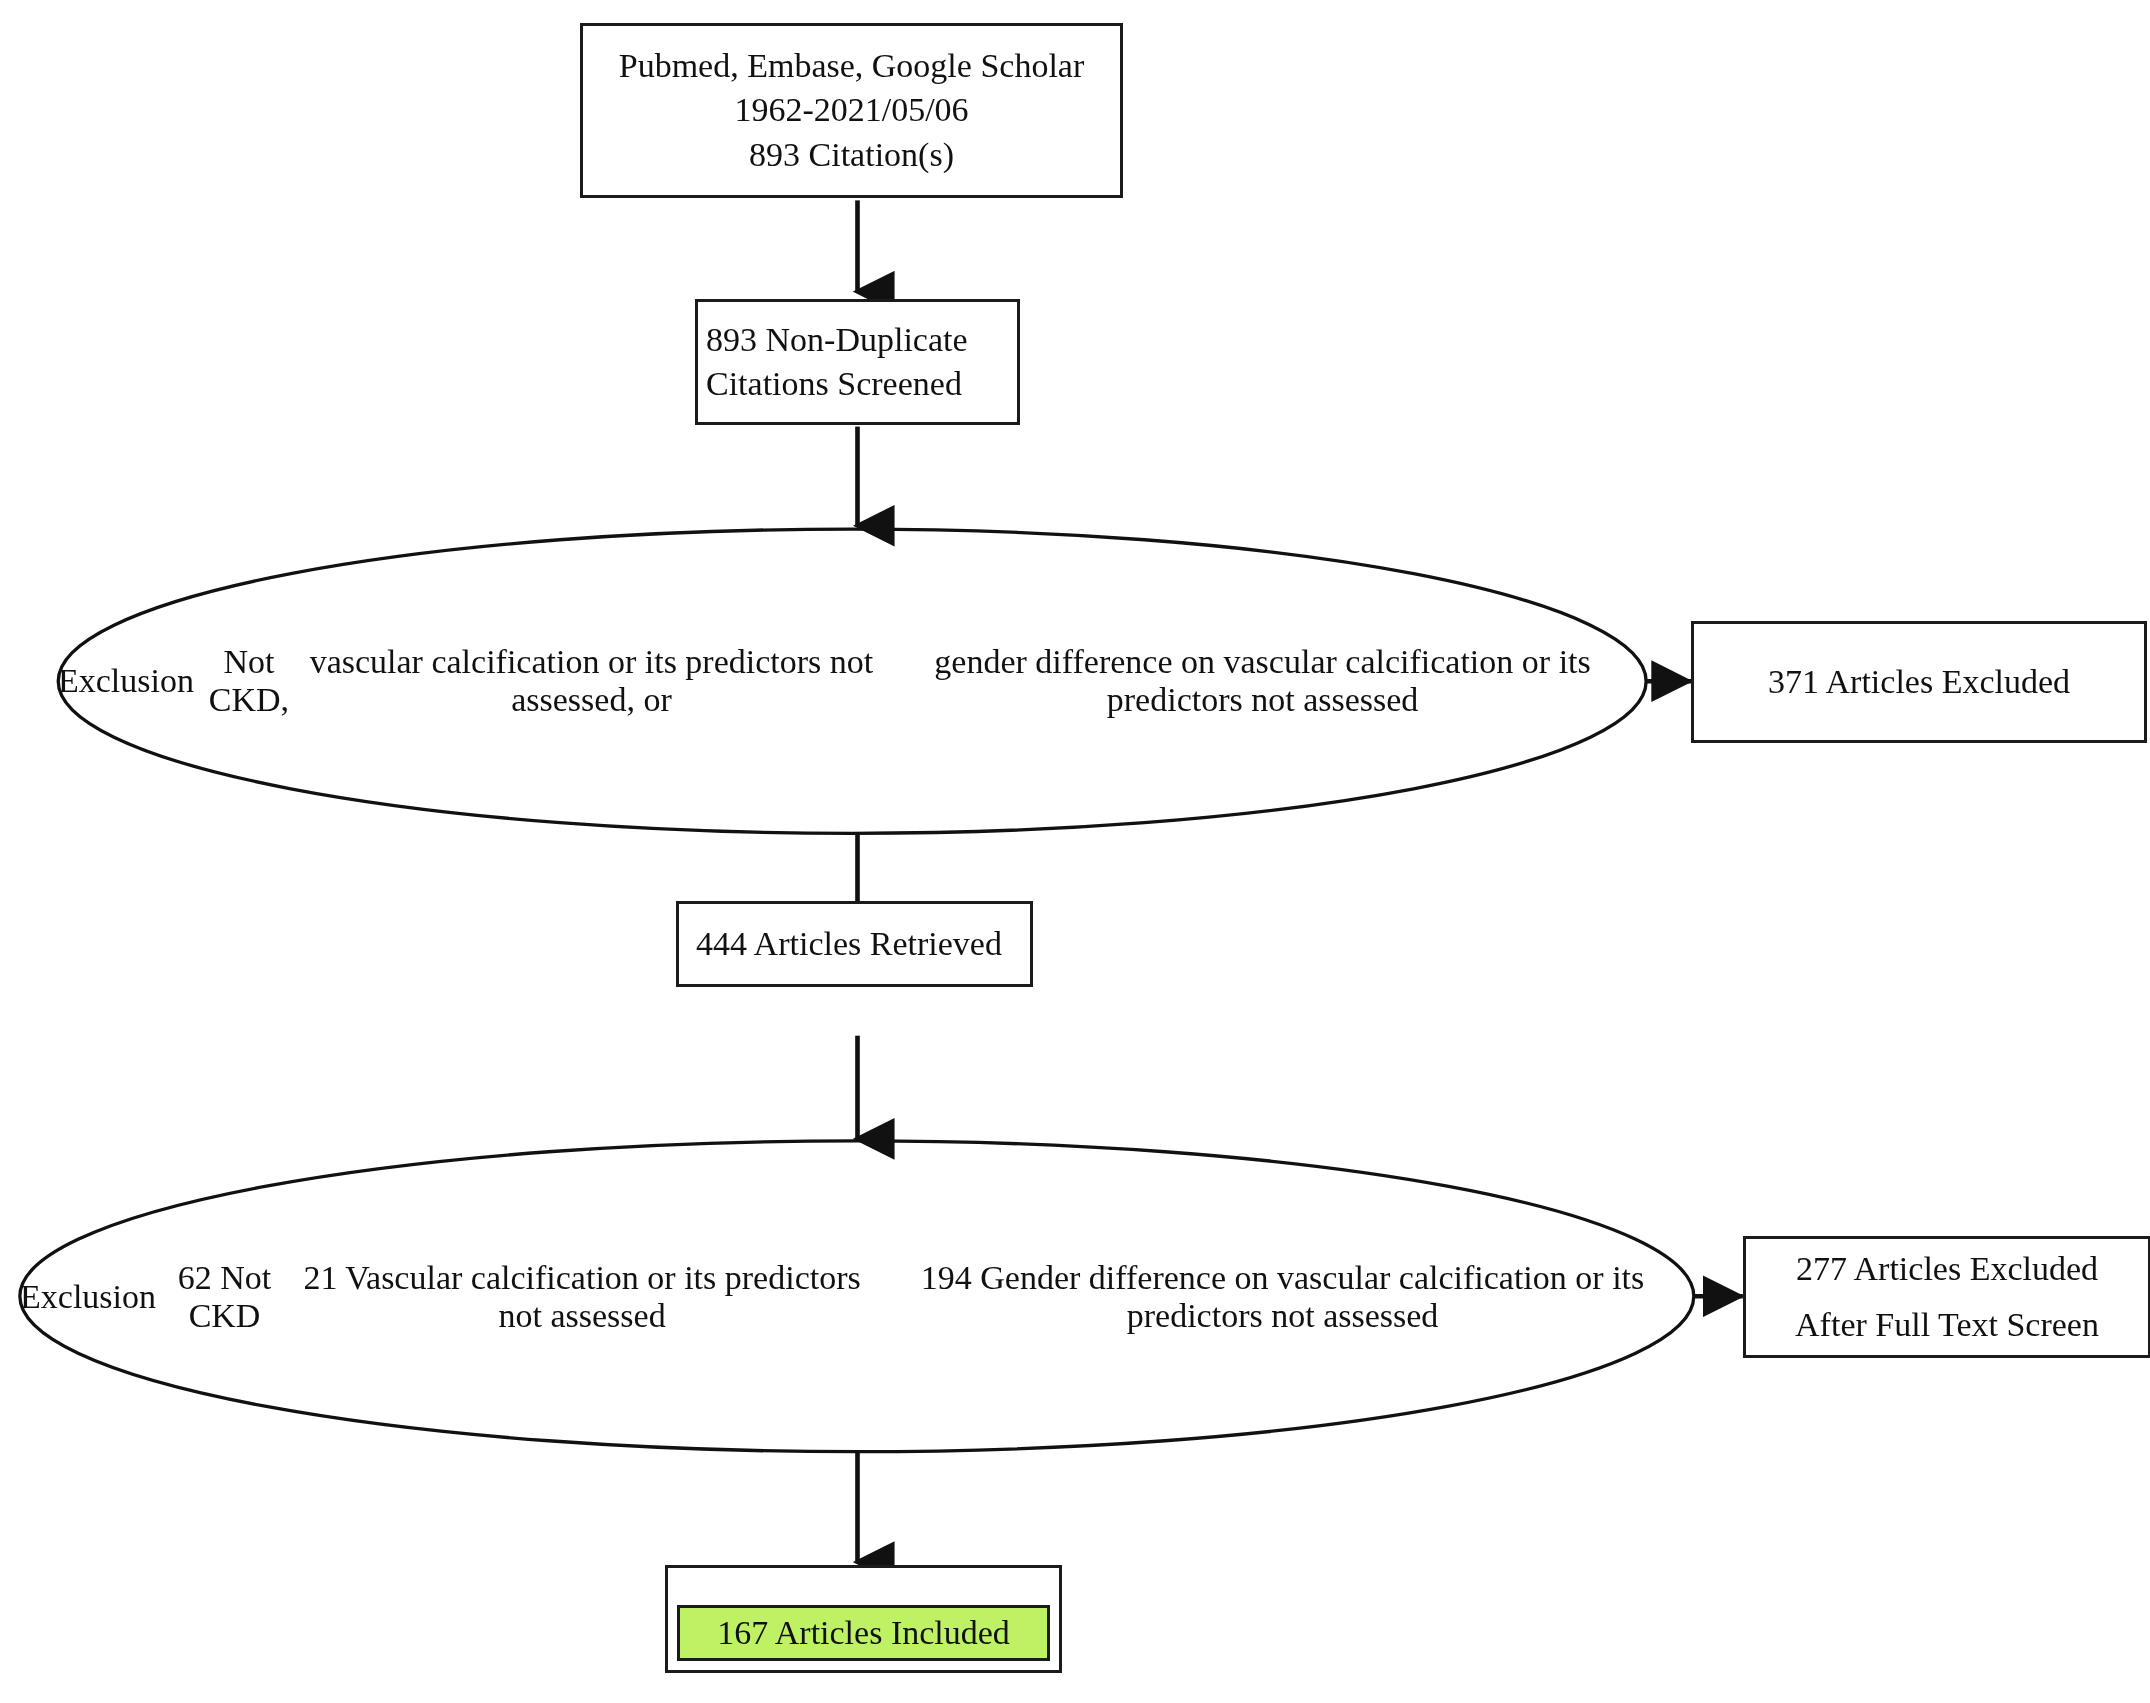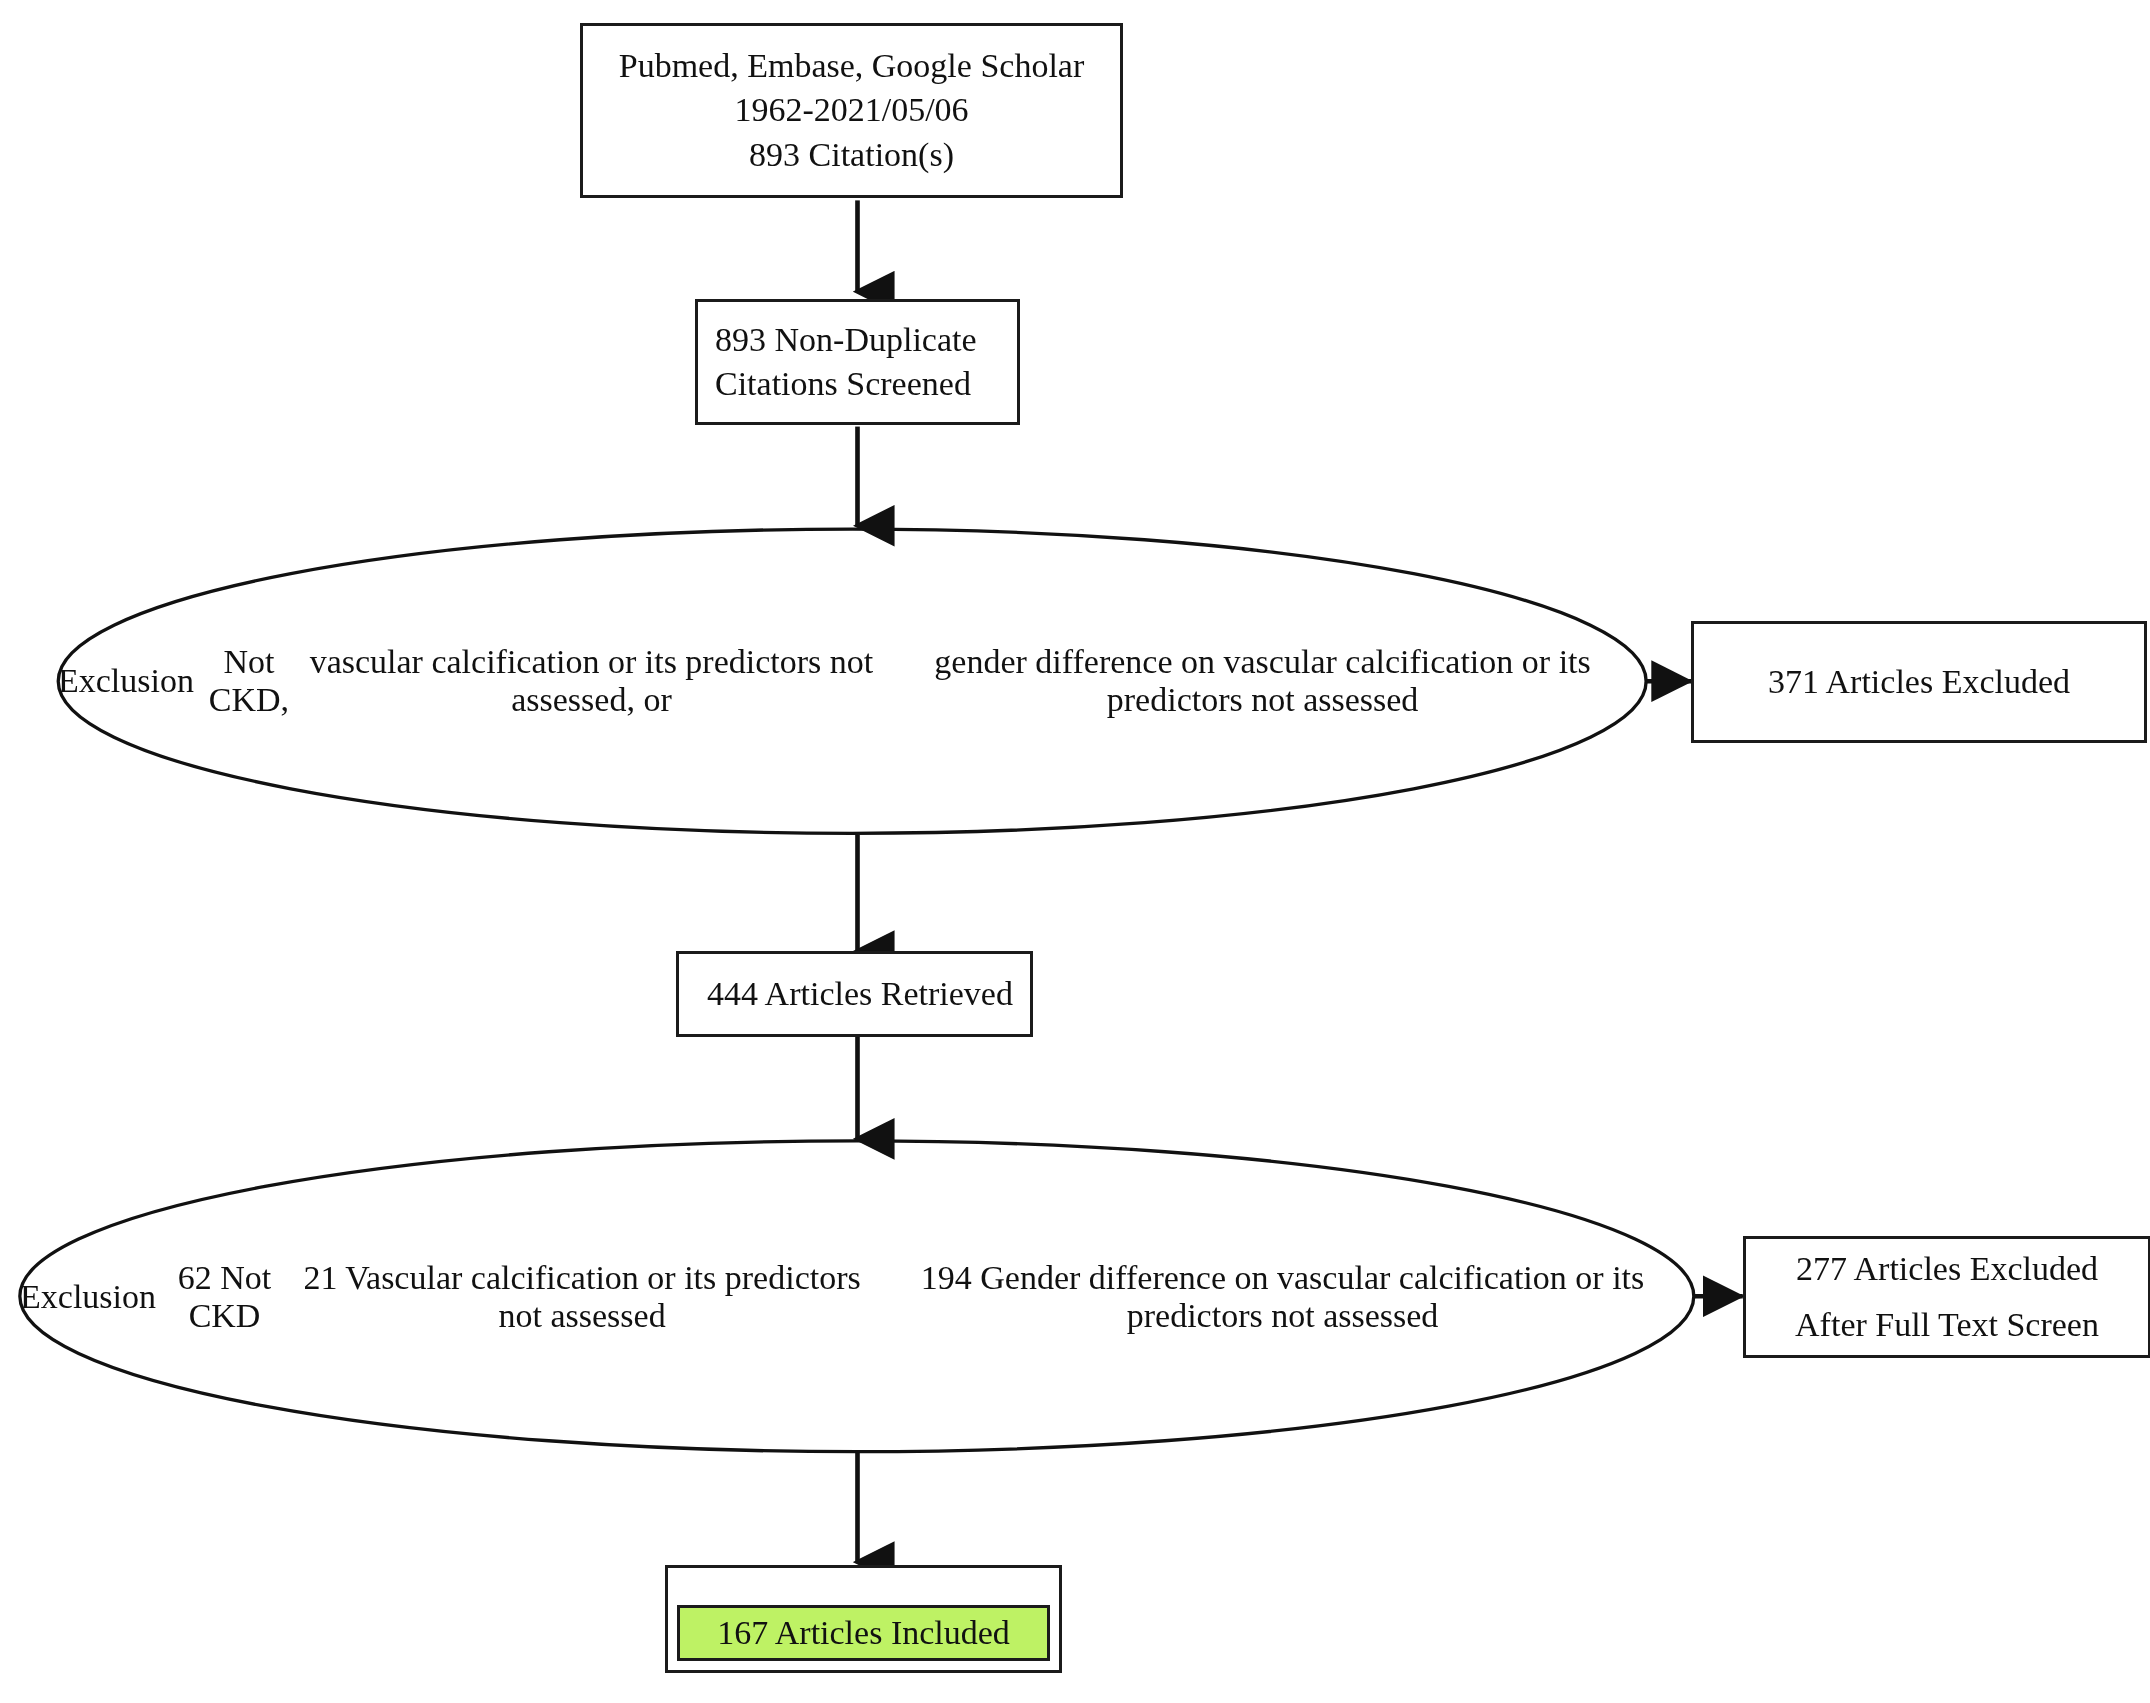--- a/index.html
+++ b/index.html
@@ -110,37 +110,37 @@
 
     <line x1="1296" y1="2196" x2="1296" y2="2362" stroke="#111111" stroke-width="7" marker-end="url(#arrowdown)"></line>
   </svg>
 
   <div class="node box fs-source" style="left:580px; top:23px; width:543px; height:175px;">
     <span class="line">Pubmed, Embase, Google Scholar</span>
     <span class="line">1962-2021/05/06</span>
     <span class="line">893 Citation(s)</span>
   </div>
 
-  <div class="node box fs-box" style="left:695px; top:299px; width:325px; height:126px; align-items:flex-start; padding-left:17px;">
+  <div class="node box fs-box" style="left:695px; top:299px; width:325px; height:126px; align-items:flex-start; padding-left:8px;">
     <span class="line">893 Non-Duplicate</span>
     <span class="line">Citations Screened</span>
   </div>
 
   <div class="ellipse-label fs-ellipse" style="left:58px; top:562px; width:1588px; height:238px;">
     <span class="line">Exclusion</span>
     <span class="line">Not CKD,</span>
     <span class="line">vascular calcification or its predictors not assessed, or</span>
     <span class="line">gender difference on vascular calcification or its predictors not assessed</span>
   </div>
 
   <div class="node box fs-side" style="left:1691px; top:621px; width:456px; height:122px;">
     <span class="line">371 Articles Excluded</span>
   </div>
 
-  <div class="node box fs-box" style="left:676px; top:951px; width:357px; height:86px; align-items:flex-start; padding-left:28px;">
+  <div class="node box fs-box" style="left:676px; top:901px; width:357px; height:86px; align-items:flex-start; padding-left:17px;">
     <span class="line">444 Articles Retrieved</span>
   </div>
 
   <div class="ellipse-label fs-ellipse" style="left:20px; top:1178px; width:1674px; height:238px;">
     <span class="line">Exclusion</span>
     <span class="line">62 Not CKD</span>
     <span class="line">21 Vascular calcification or its predictors not assessed</span>
     <span class="line">194 Gender difference on vascular calcification or its predictors not assessed</span>
   </div>
 

